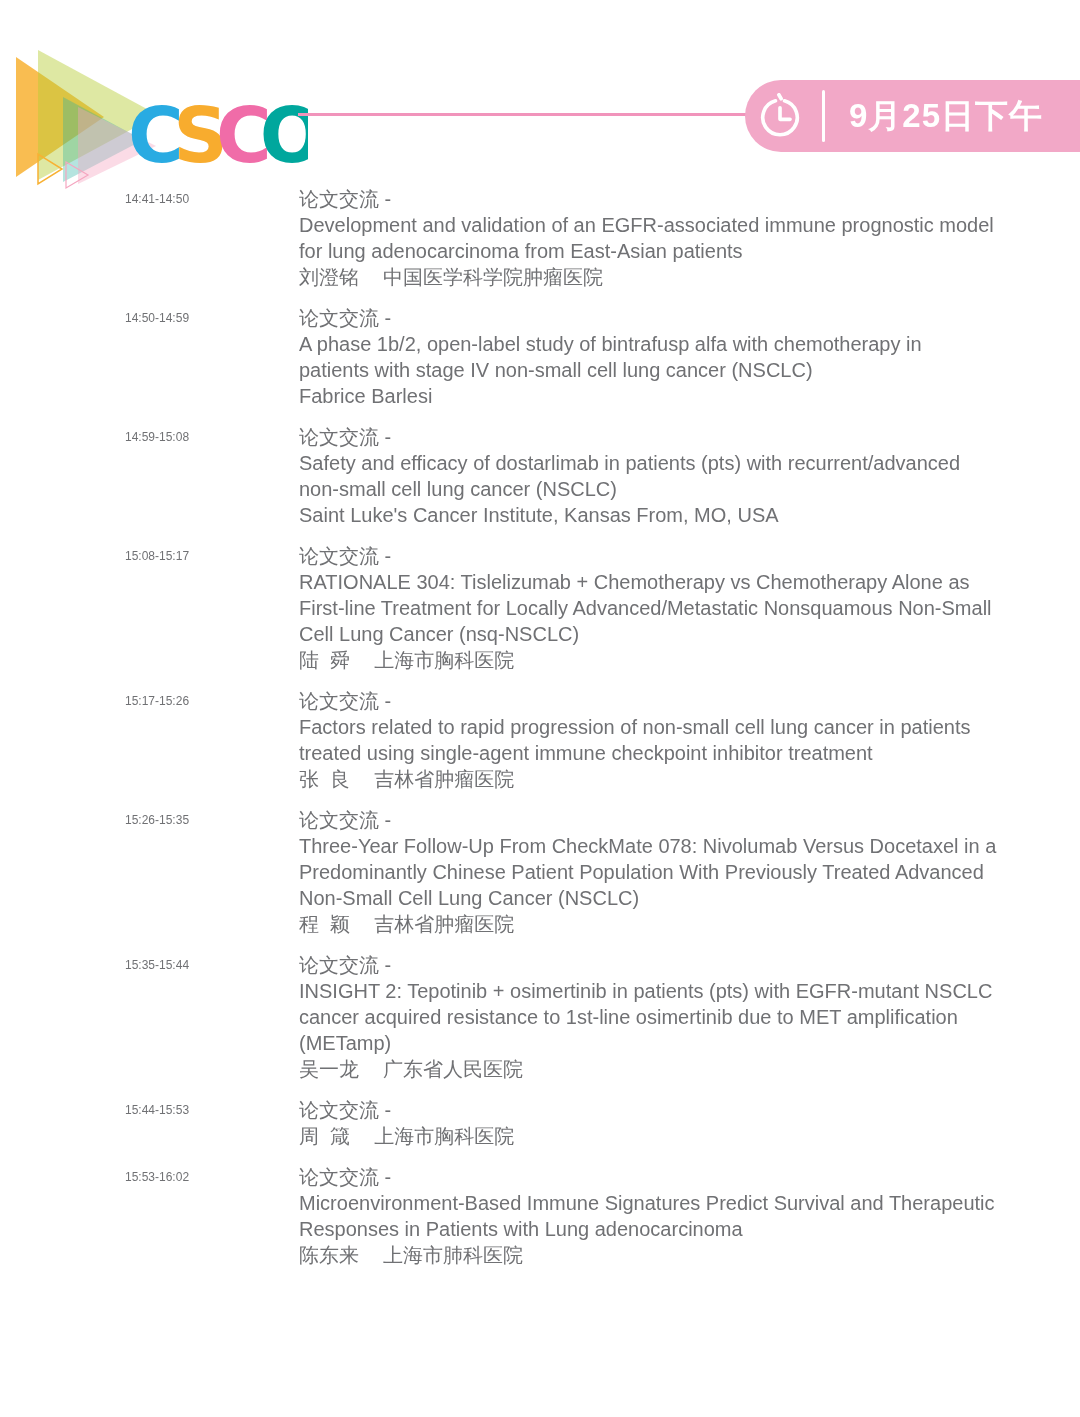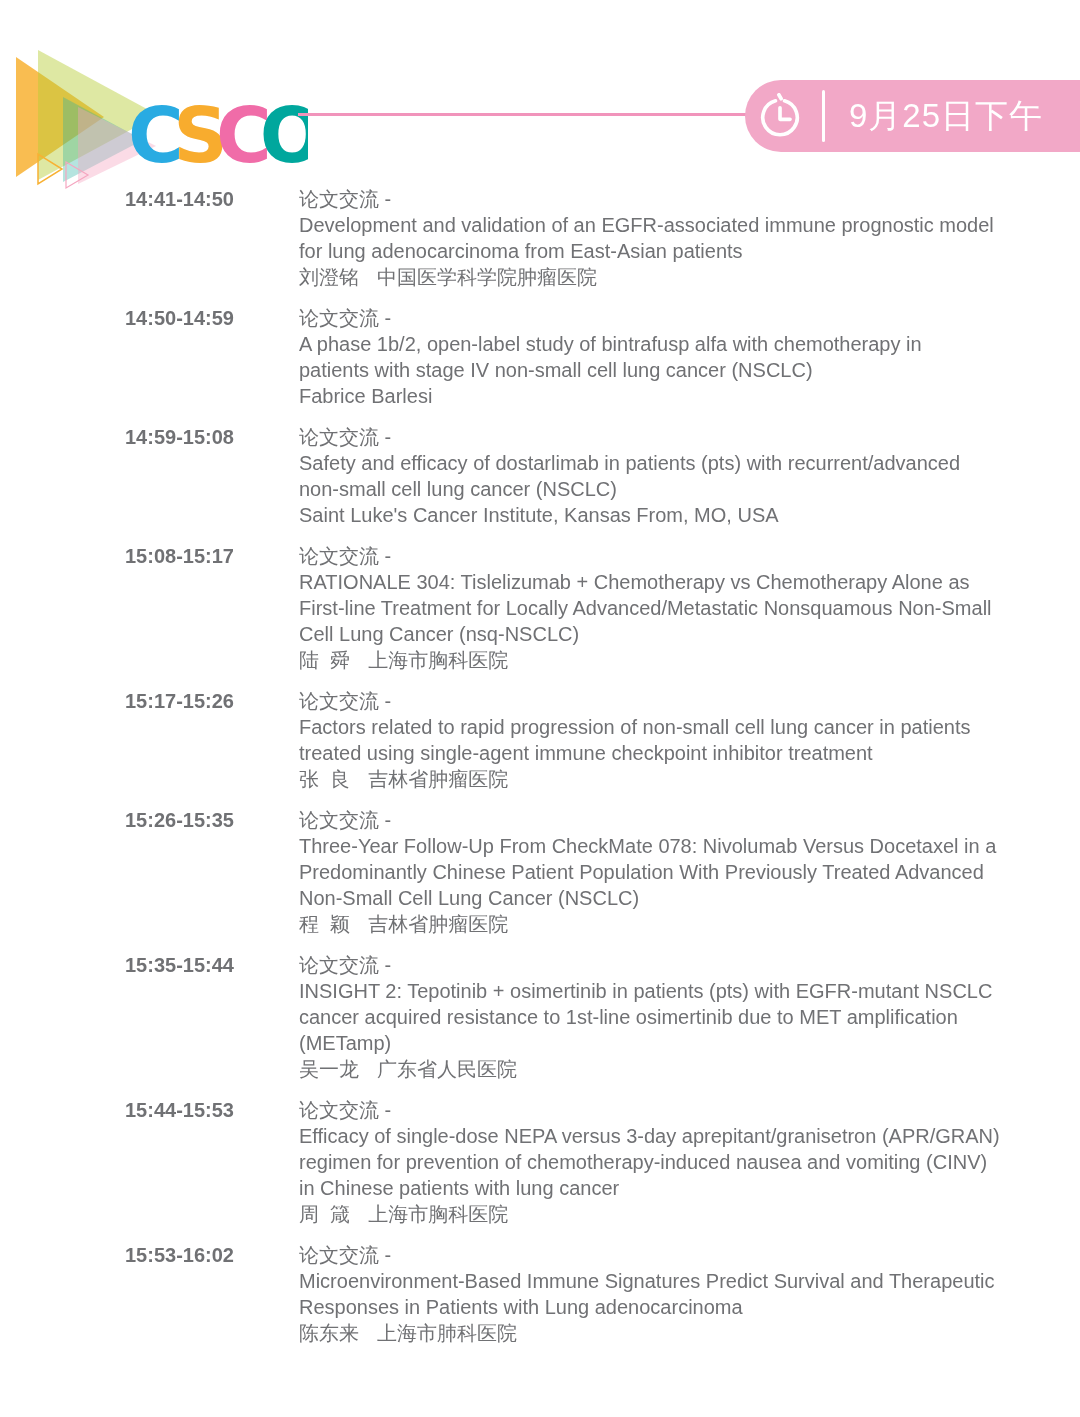--- a/index.html
+++ b/index.html
@@ -12,31 +12,31 @@
   .logo-svg{position:absolute;left:8px;top:18px;}
   .header-rule{position:absolute;left:298px;top:89px;width:458px;height:3px;background:#F194BB;}
   .badge{
     position:absolute;left:745px;top:56px;width:335px;height:72px;
     background:#F2A8C7;border-radius:37px 0 0 37px;
     display:flex;align-items:center;
   }
   .clock-svg{margin-left:12px;flex:none;}
   .badge-sep{width:3px;height:52px;background:#ffffff;border-radius:2px;margin-left:19px;flex:none;}
   .badge-label{
-    margin-left:24px;color:#ffffff;font-size:33px;font-weight:normal;letter-spacing:1px;
+    margin-left:24px;color:#ffffff;font-size:33px;font-weight:bold;letter-spacing:1px;
     white-space:nowrap;
   }
   
   .schedule{position:absolute;top:186px;left:125px;right:28px;color:#707174;}
   .entry{display:flex;margin-bottom:15px;}
-  .entry-time{flex:none;width:130px;font-size:20px;line-height:26px;white-space:nowrap;font-weight:bold;}
+  .entry-time{flex:none;width:130px;font-size:12px;line-height:26px;white-space:nowrap;}
   .entry-content{flex:1;font-size:20px;line-height:26px;min-width:0;margin-left:44px;}
   .entry-type{white-space:pre-wrap;}
   .entry-title{white-space:pre-wrap;}
-  .speaker-row{display:flex;column-gap:18px;align-items:flex-start;}
+  .speaker-row{display:flex;column-gap:24px;align-items:flex-start;}
   .speaker-name{white-space:pre;flex:none;}
   .speaker-affil{white-space:pre-wrap;}
 </style>
 </head>
 <body>
 
 <div class="page">
 
   <header class="header">
 
@@ -153,23 +153,20 @@
           <span class="speaker-name">吴一龙</span>
           <span class="speaker-affil">广东省人民医院</span>
         </div>
       </div>
     </div>
 
     <div class="entry">
       <div class="entry-time">15:44-15:53</div>
       <div class="entry-content">
         <div class="entry-type">论文交流 -</div>
-        <div class="entry-title">Efficacy of single-dose NEPA versus 3-day aprepitant/granisetron (APR/GRAN)
-regimen for prevention of chemotherapy-induced nausea and vomiting (CINV)
-in Chinese patients with lung cancer</div>
         <div class="speaker-row">
           <span class="speaker-name">周  箴</span>
           <span class="speaker-affil">上海市胸科医院</span>
         </div>
       </div>
     </div>
 
     <div class="entry">
       <div class="entry-time">15:53-16:02</div>
       <div class="entry-content">

